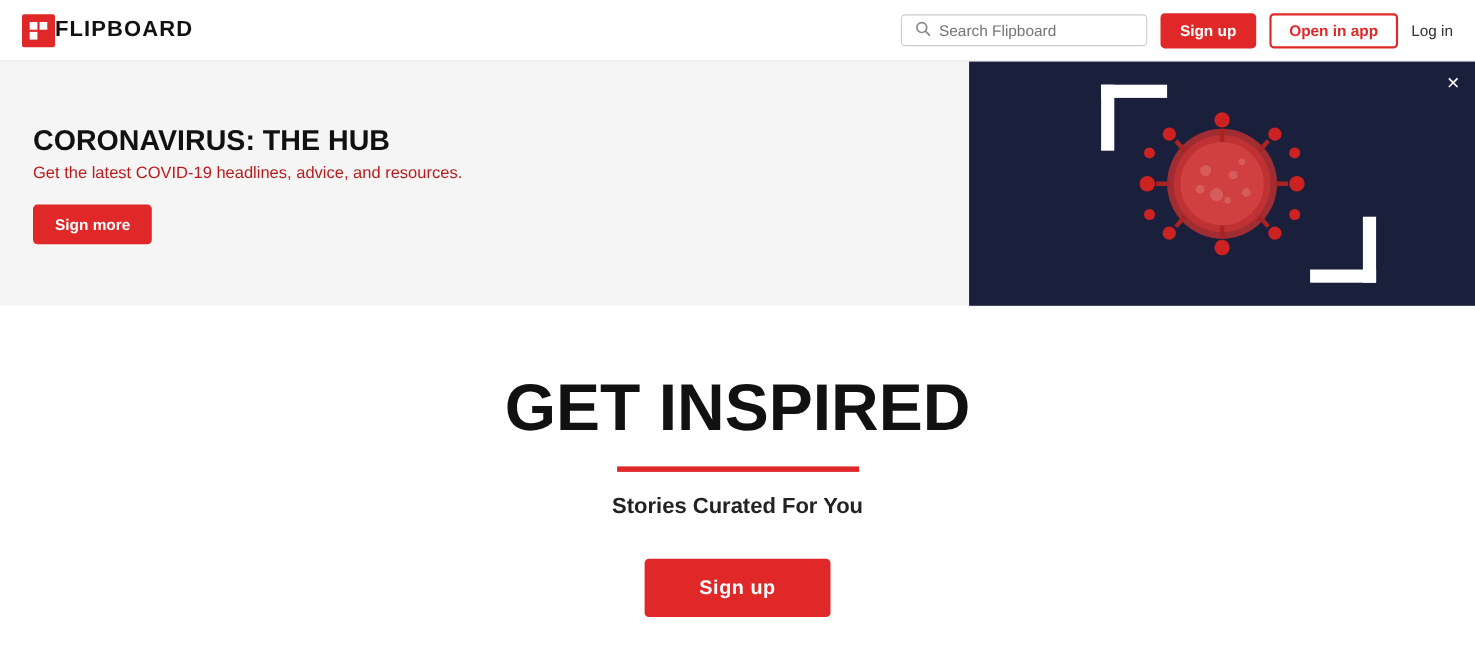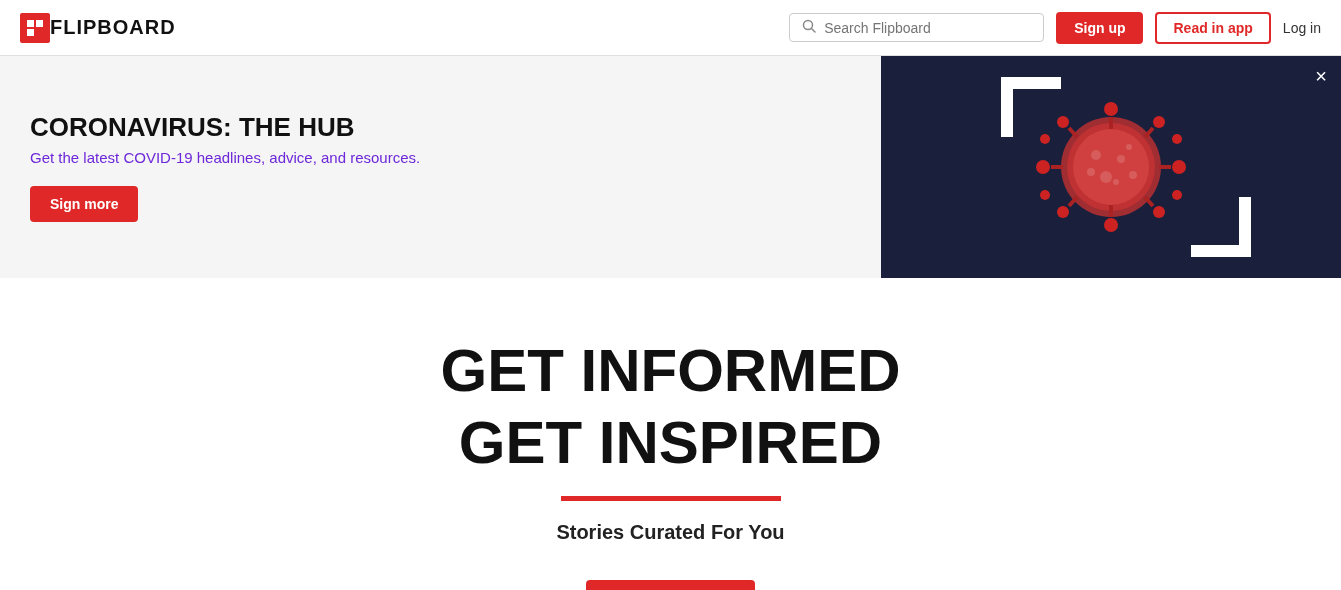--- a/index.html
+++ b/index.html
@@ -62,21 +62,21 @@
       gap: 12px;
     }
 
     .search-bar {
       display: flex;
       align-items: center;
       border: 1px solid #ccc;
       border-radius: 4px;
       padding: 5px 12px;
       gap: 8px;
-      width: 255px;
+      width: 224px;
       background: #fff;
     }
 
     .search-icon-wrap {
       color: #888;
       font-size: 14px;
     }
 
     .search-input {
       border: none;
@@ -138,21 +138,21 @@
     .banner-title {
       font-size: 26px;
       font-weight: 900;
       color: #111;
       text-transform: uppercase;
       margin-bottom: 6px;
     }
 
     .banner-subtitle {
       font-size: 15px;
-      color: #6d28d9;
+      color: #b91c1c;
       margin-bottom: 20px;
     }
 
     .btn-read-more {
       background: #e12828;
       color: #fff;
       border: none;
       border-radius: 4px;
       padding: 10px 20px;
       font-size: 14px;
@@ -276,21 +276,21 @@
     <div class="search-bar">
       <span class="search-icon-wrap">
         <svg width="14" height="14" viewBox="0 0 14 14" fill="none" xmlns="http://www.w3.org/2000/svg">
           <circle cx="6" cy="6" r="4.5" stroke="#888" stroke-width="1.5"></circle>
           <line x1="9.5" y1="9.5" x2="13" y2="13" stroke="#888" stroke-width="1.5" stroke-linecap="round"></line>
         </svg>
       </span>
       <input class="search-input" type="text" placeholder="Search Flipboard" style="">
     </div>
     <button class="btn-signup-nav">Sign up</button>
-    <button class="btn-open-app">Read in app</button>
+    <button class="btn-open-app">Open in app</button>
     <button class="btn-login">Log in</button>
   </div>
 </header>
 
 <section class="banner">
   <div class="banner-content">
     <h2 class="banner-title">CORONAVIRUS: THE HUB</h2>
     <p class="banner-subtitle">Get the latest COVID-19 headlines, advice, and resources.</p>
     <button class="btn-read-more">Sign more</button>
   </div>
@@ -342,18 +342,17 @@
           <circle cx="70" cy="85" r="4"></circle>
           <circle cx="95" cy="95" r="3"></circle>
           <circle cx="112" cy="88" r="4"></circle>
         </g>
       </svg>
     </div>
   </div>
 </section>
 
 <section class="hero">
-  <h1 class="hero-title">GET INFORMED</h1>
   <h1 class="hero-title">GET INSPIRED</h1>
   <div class="hero-divider"></div>
   <p class="hero-subtitle">Stories Curated For You</p>
   <button class="btn-signup-hero">Sign up</button>
 </section>
 
 </body></html>

